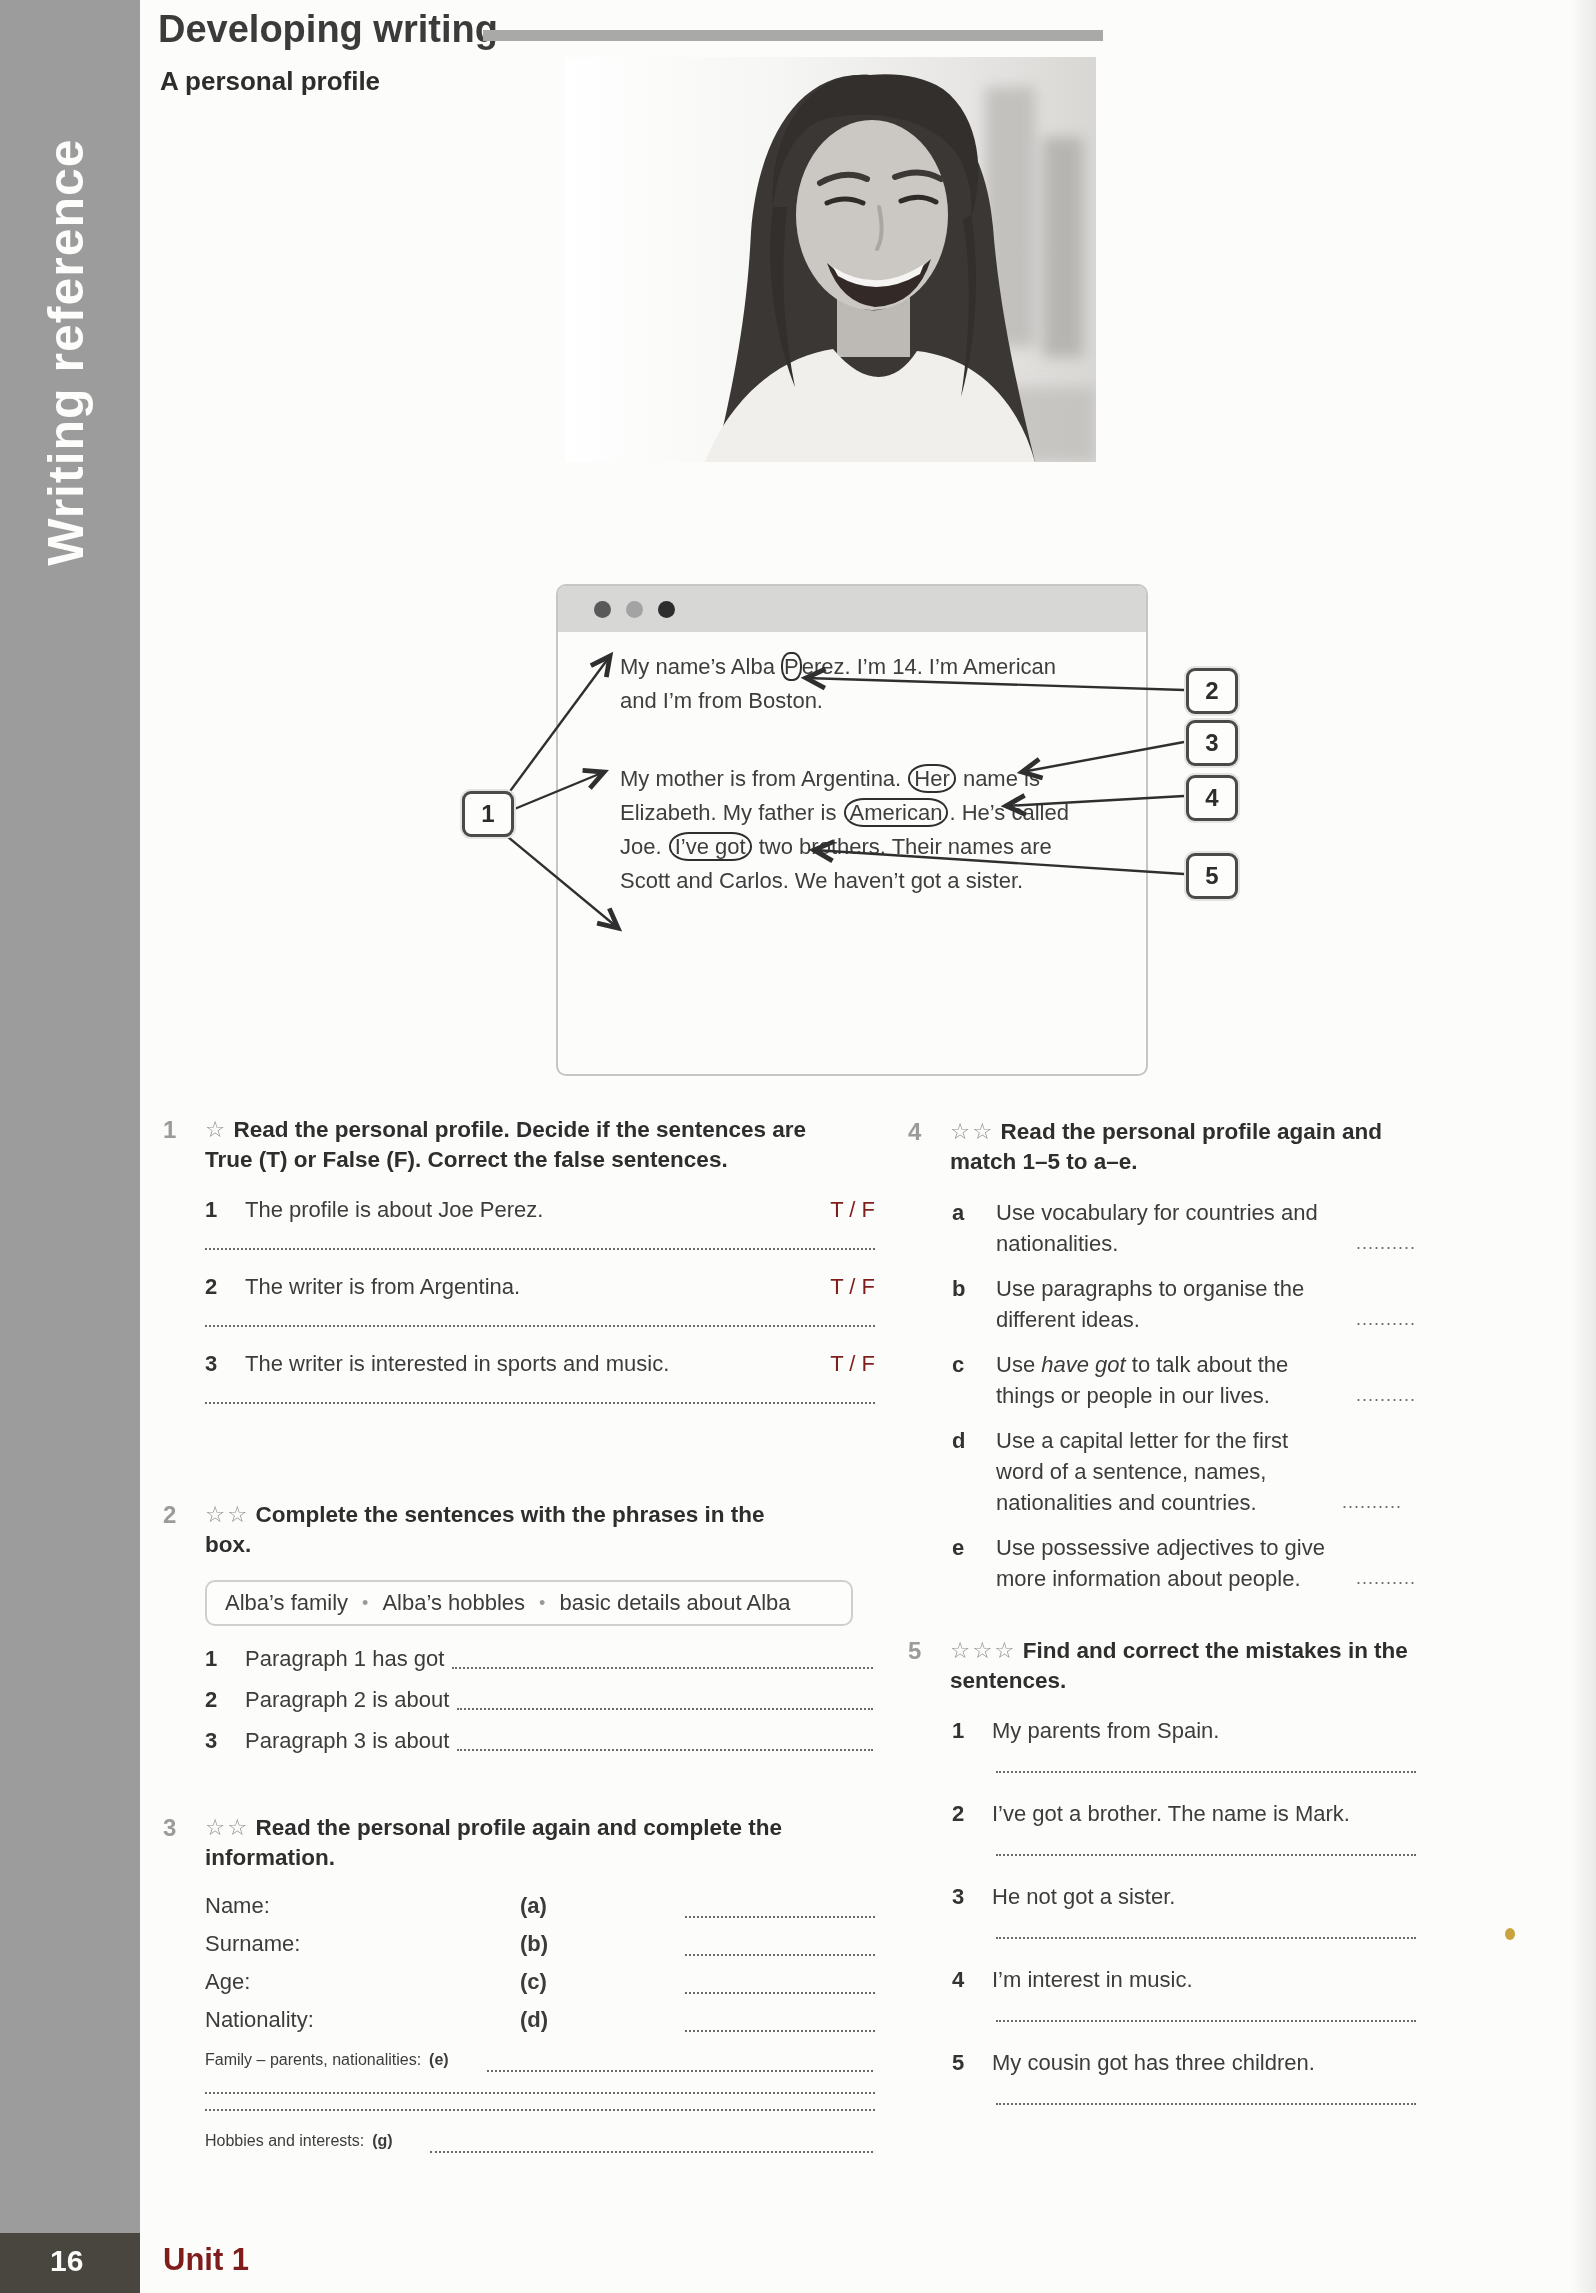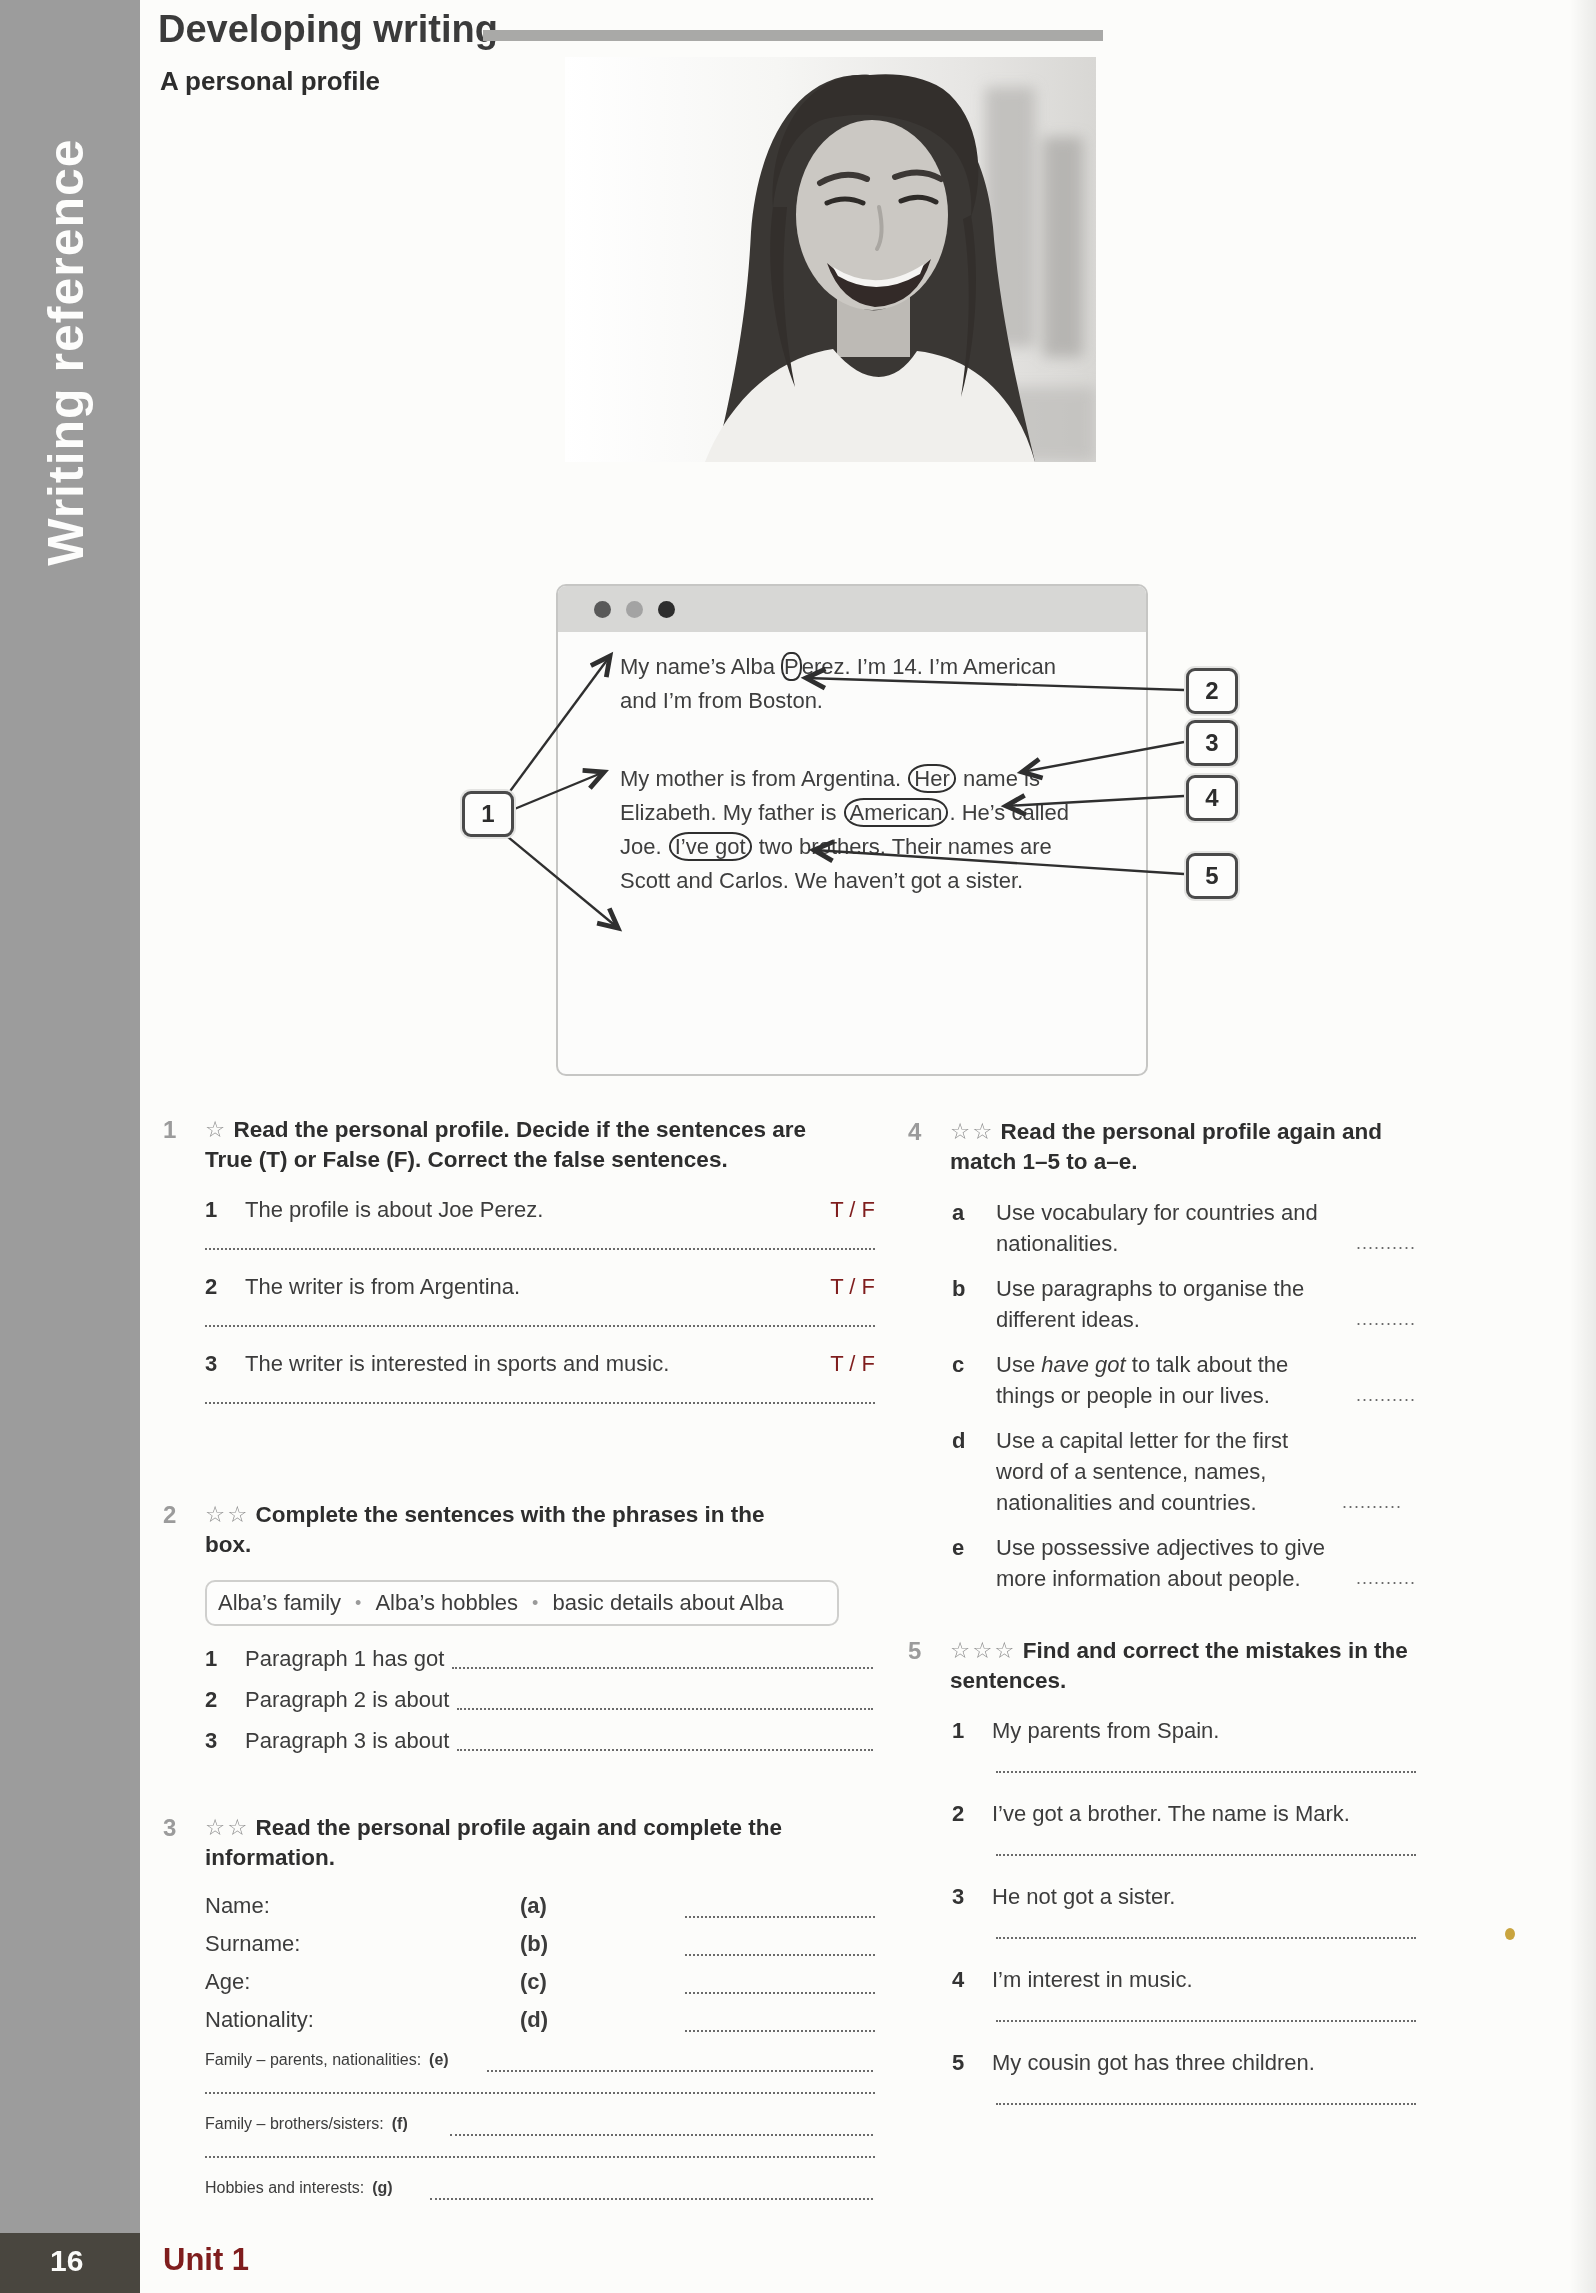--- a/index.html
+++ b/index.html
@@ -40,21 +40,21 @@
   .ex-head{display:flex;}
   .ex-num{width:42px;font-size:24px;font-weight:bold;color:#9b9b9b;flex:none;padding-top:1px;}
   .ex-title{font-size:22.5px;line-height:30px;font-weight:bold;color:#2e2e2e;}
   .stars{color:#8f8f8f;font-weight:normal;letter-spacing:2px;}
   .item{display:flex;font-size:22px;line-height:30px;color:#3c3c3c;}
   .item-num{width:40px;font-weight:bold;color:#333;flex:none;}
   .tf{margin-left:auto;color:#7f1d1d;white-space:nowrap;}
   .dotline{border-bottom:2.5px dotted #6a6a6a;height:1px;}
   .leader{flex:1;border-bottom:2px dotted #6a6a6a;margin:0 2px 5px 8px;}
   .phrase-box{border:2px solid #cfcfcd;border-radius:10px;background:#fdfdfc;
-        padding:8px 11px;font-size:22px;color:#3c3c3c;display:flex;gap:14px;align-items:center;}
+        padding:8px 18px;font-size:22px;color:#3c3c3c;display:flex;gap:14px;align-items:center;}
   .bullet{color:#9a9a9a;font-size:18px;}
   .info-row{display:flex;font-size:22px;line-height:38px;color:#3c3c3c;justify-content:space-between;}
   .info-label{width:200px;flex:none;}
   .info-key{font-weight:bold;width:50px;flex:none;}
   .short-leader{width:190px;border-bottom:2px dotted #6a6a6a;margin-bottom:7px;align-self:flex-end;}
   .long-row{display:flex;font-size:16px;line-height:34px;color:#3c3c3c;}
   .m-item{display:flex;font-size:22px;line-height:31px;color:#3c3c3c;margin-bottom:14px;}
   .m-letter{width:44px;font-weight:bold;color:#333;flex:none;}
   .m-text{flex:1;}
   .m-dots{align-self:flex-end;color:#6a6a6a;letter-spacing:1px;font-size:18px;flex:none;margin-left:6px;}
@@ -250,25 +250,20 @@
         <span class="info-label">Nationality:</span>
         <span class="info-key">(d)</span>
         <span class="short-leader"></span>
       </div>
       <div class="long-row" style="margin-top:4px;">
         <span>Family – parents, nationalities:</span>
         <span class="info-key" style="margin-left:8px;">(e)</span>
         <span class="leader"></span>
       </div>
       <div class="dotline" style="margin-top:14px;"></div>
-      <div class="long-row" style="margin-top:13px;">
-        <span>Family – brothers/sisters:</span>
-        <span class="info-key" style="margin-left:8px;">(f)</span>
-        <span class="leader"></span>
-      </div>
       <div class="dotline" style="margin-top:14px;"></div>
       <div class="long-row" style="margin-top:13px;">
         <span>Hobbies and interests:</span>
         <span class="info-key" style="margin-left:8px;">(g)</span>
         <span class="leader"></span>
       </div>
     </div>
   </div>
 
   <div class="ex" style="left:908px;top:1117px;width:508px;">

